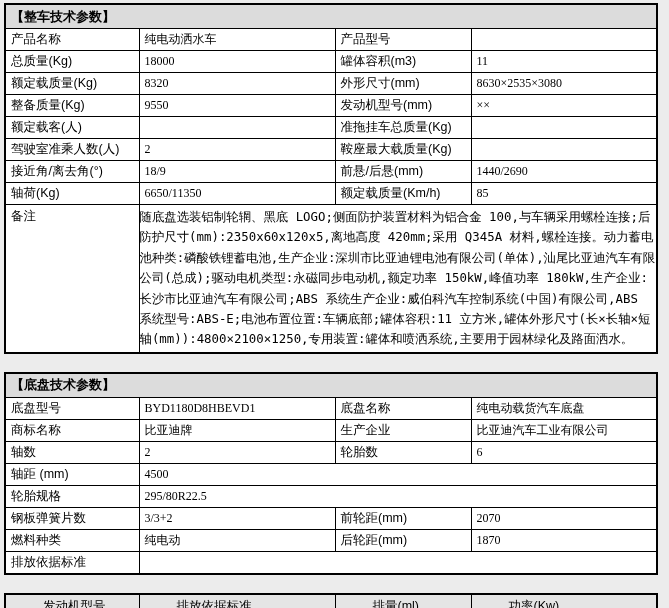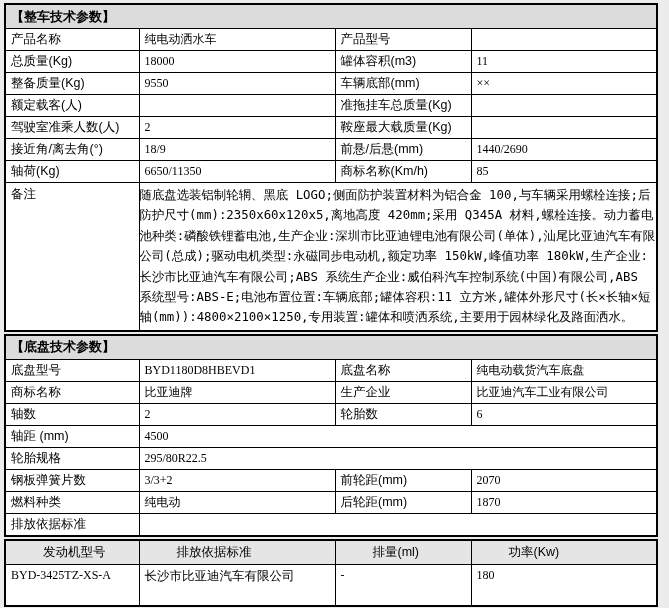--- a/index.html
+++ b/index.html
@@ -9,21 +9,21 @@
     font-family:"Liberation Sans", sans-serif;
     color:#000;
   }
   .wrap { padding:3px 0 0 4px; }
   table.spec {
     border-collapse:collapse;
     table-layout:fixed;
     width:654px;
     background:#ffffff;
     border:2px solid #000;
-    margin-bottom:2px;
+    margin-bottom:18px;
   }
   td {
     border:1px solid #000;
     font-size:12.5px;
     padding:1px 5px;
     height:19px;
     overflow:hidden;
     white-space:nowrap;
     vertical-align:middle;
   }
@@ -78,23 +78,29 @@
       <td>产品型号</td>
       <td class="val"></td>
     </tr>
     <tr>
       <td>总质量(Kg)</td>
       <td class="val">18000</td>
       <td>罐体容积(m3)</td>
       <td class="val">11</td>
     </tr>
     <tr>
+      <td>额定载质量(Kg)</td>
+      <td class="val">8320</td>
+      <td>外形尺寸(mm)</td>
+      <td class="val">8630×2535×3080</td>
+    </tr>
+    <tr>
       <td>整备质量(Kg)</td>
       <td class="val">9550</td>
-      <td>车辆底部(mm)</td>
+      <td>发动机型号(mm)</td>
       <td class="val">××</td>
     </tr>
     <tr>
       <td>额定载客(人)</td>
       <td class="val"></td>
       <td>准拖挂车总质量(Kg)</td>
       <td class="val"></td>
     </tr>
     <tr>
       <td>驾驶室准乘人数(人)</td>
@@ -104,21 +110,21 @@
     </tr>
     <tr>
       <td>接近角/离去角(°)</td>
       <td class="val">18/9</td>
       <td>前悬/后悬(mm)</td>
       <td class="val">1440/2690</td>
     </tr>
     <tr>
       <td>轴荷(Kg)</td>
       <td class="val">6650/11350</td>
-      <td>商标名称(Km/h)</td>
+      <td>额定载质量(Km/h)</td>
       <td class="val">85</td>
     </tr>
     <tr>
       <td class="remark-label">备注</td>
       <td class="remark-text" colspan="3">随底盘选装铝制轮辋、黑底 LOGO;侧面防护装置材料为铝合金 100,与车辆采用螺栓连接;后防护尺寸(mm):2350x60x120x5,离地高度 420mm;采用 Q345A 材料,螺栓连接。动力蓄电池种类:磷酸铁锂蓄电池,生产企业:深圳市比亚迪锂电池有限公司(单体),汕尾比亚迪汽车有限公司(总成);驱动电机类型:永磁同步电动机,额定功率 150kW,峰值功率 180kW,生产企业:长沙市比亚迪汽车有限公司;ABS 系统生产企业:威伯科汽车控制系统(中国)有限公司,ABS 系统型号:ABS-E;电池布置位置:车辆底部;罐体容积:11 立方米,罐体外形尺寸(长×长轴×短轴(mm)):4800×2100×1250,专用装置:罐体和喷洒系统,主要用于园林绿化及路面洒水。</td>
     </tr>
   </tbody>
     </table>
 
   <table class="spec">

